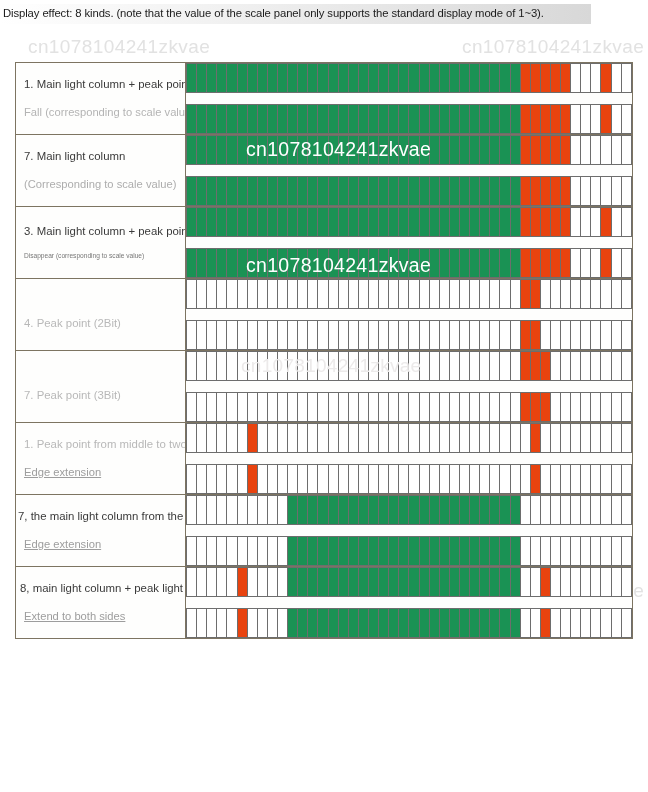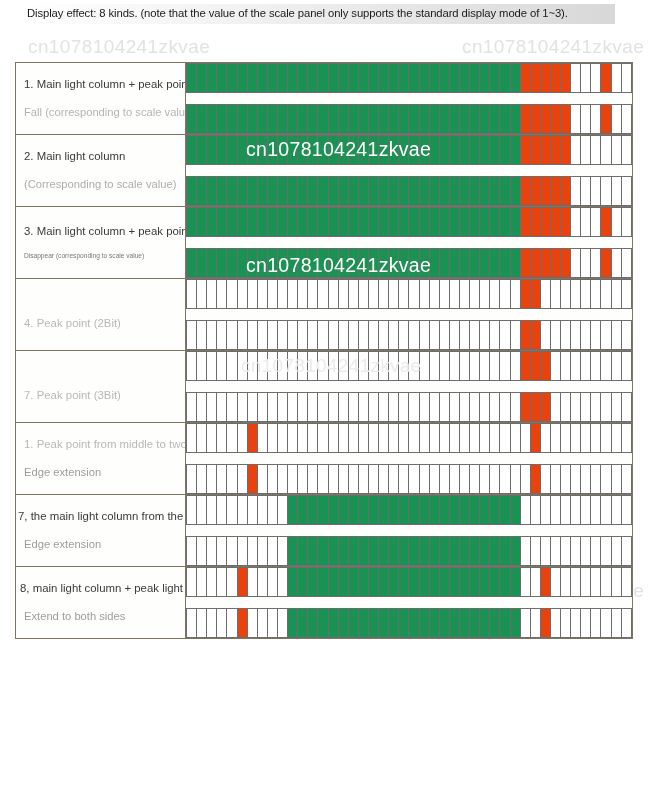--- a/index.html
+++ b/index.html
@@ -12,21 +12,21 @@
     background: #ffffff;
     font-family: "Liberation Sans", sans-serif;
     position: relative;
     overflow: hidden;
     color: #1a1a1a;
   }
 
   
   #header-note {
     position: absolute;
-    left: 24px;
+    left: 0;
     top: 4px;
     width: 586px;
     padding: 2px 2px 3px 3px;
     background: linear-gradient(to right, #ffffff 0%, #f2f2f2 35%, #d8d8d8 100%);
     font-size: 11.3px;
     line-height: 1.32;
     color: #1b1b1b;
     letter-spacing: -0.1px;
   }
 
@@ -105,21 +105,21 @@
     line-height: 1.3;
     margin: 0;
     white-space: nowrap;
     overflow: hidden;
     padding-left: 8px;
   }
   .label-main.dim  { color: #b8b8b8; }
   .label-sub.tiny  { font-size: 6.6px; color: #777; }
   .label-sub.grey  { color: #adadad; }
   .label-main.dark { color: #3a3a3a; }
-  .label-sub.mid   { color: #9d9d9d; }
+  .label-sub.mid   { color: #9d9d9d; text-decoration: underline; }
 
   .label-center { padding-left: 8px; margin-top: 30px; }
 
   
   .bar {
     display: flex;
     height: 30px;
     border: 1.3px solid #6d6d6d;
     background: #ffffff;
     box-sizing: border-box;
@@ -249,21 +249,21 @@
               <div class="seg red"></div>
               <div class="seg off"></div>
               <div class="seg off"></div>
             </div>
         </div>
       </td>
     </tr>
 
     <tr>
       <td class="label-cell">
-        <p class="label-main dark">2. Main light column</p>
+        <p class="label-main dark">7. Main light column</p>
         <p class="label-sub grey">(Corresponding to scale value)</p>
       </td>
       <td class="bars-cell">
         <div class="bar-row">
           <div class="bar">
               <div class="seg green"></div>
               <div class="seg green"></div>
               <div class="seg green"></div>
               <div class="seg green"></div>
               <div class="seg green"></div>

